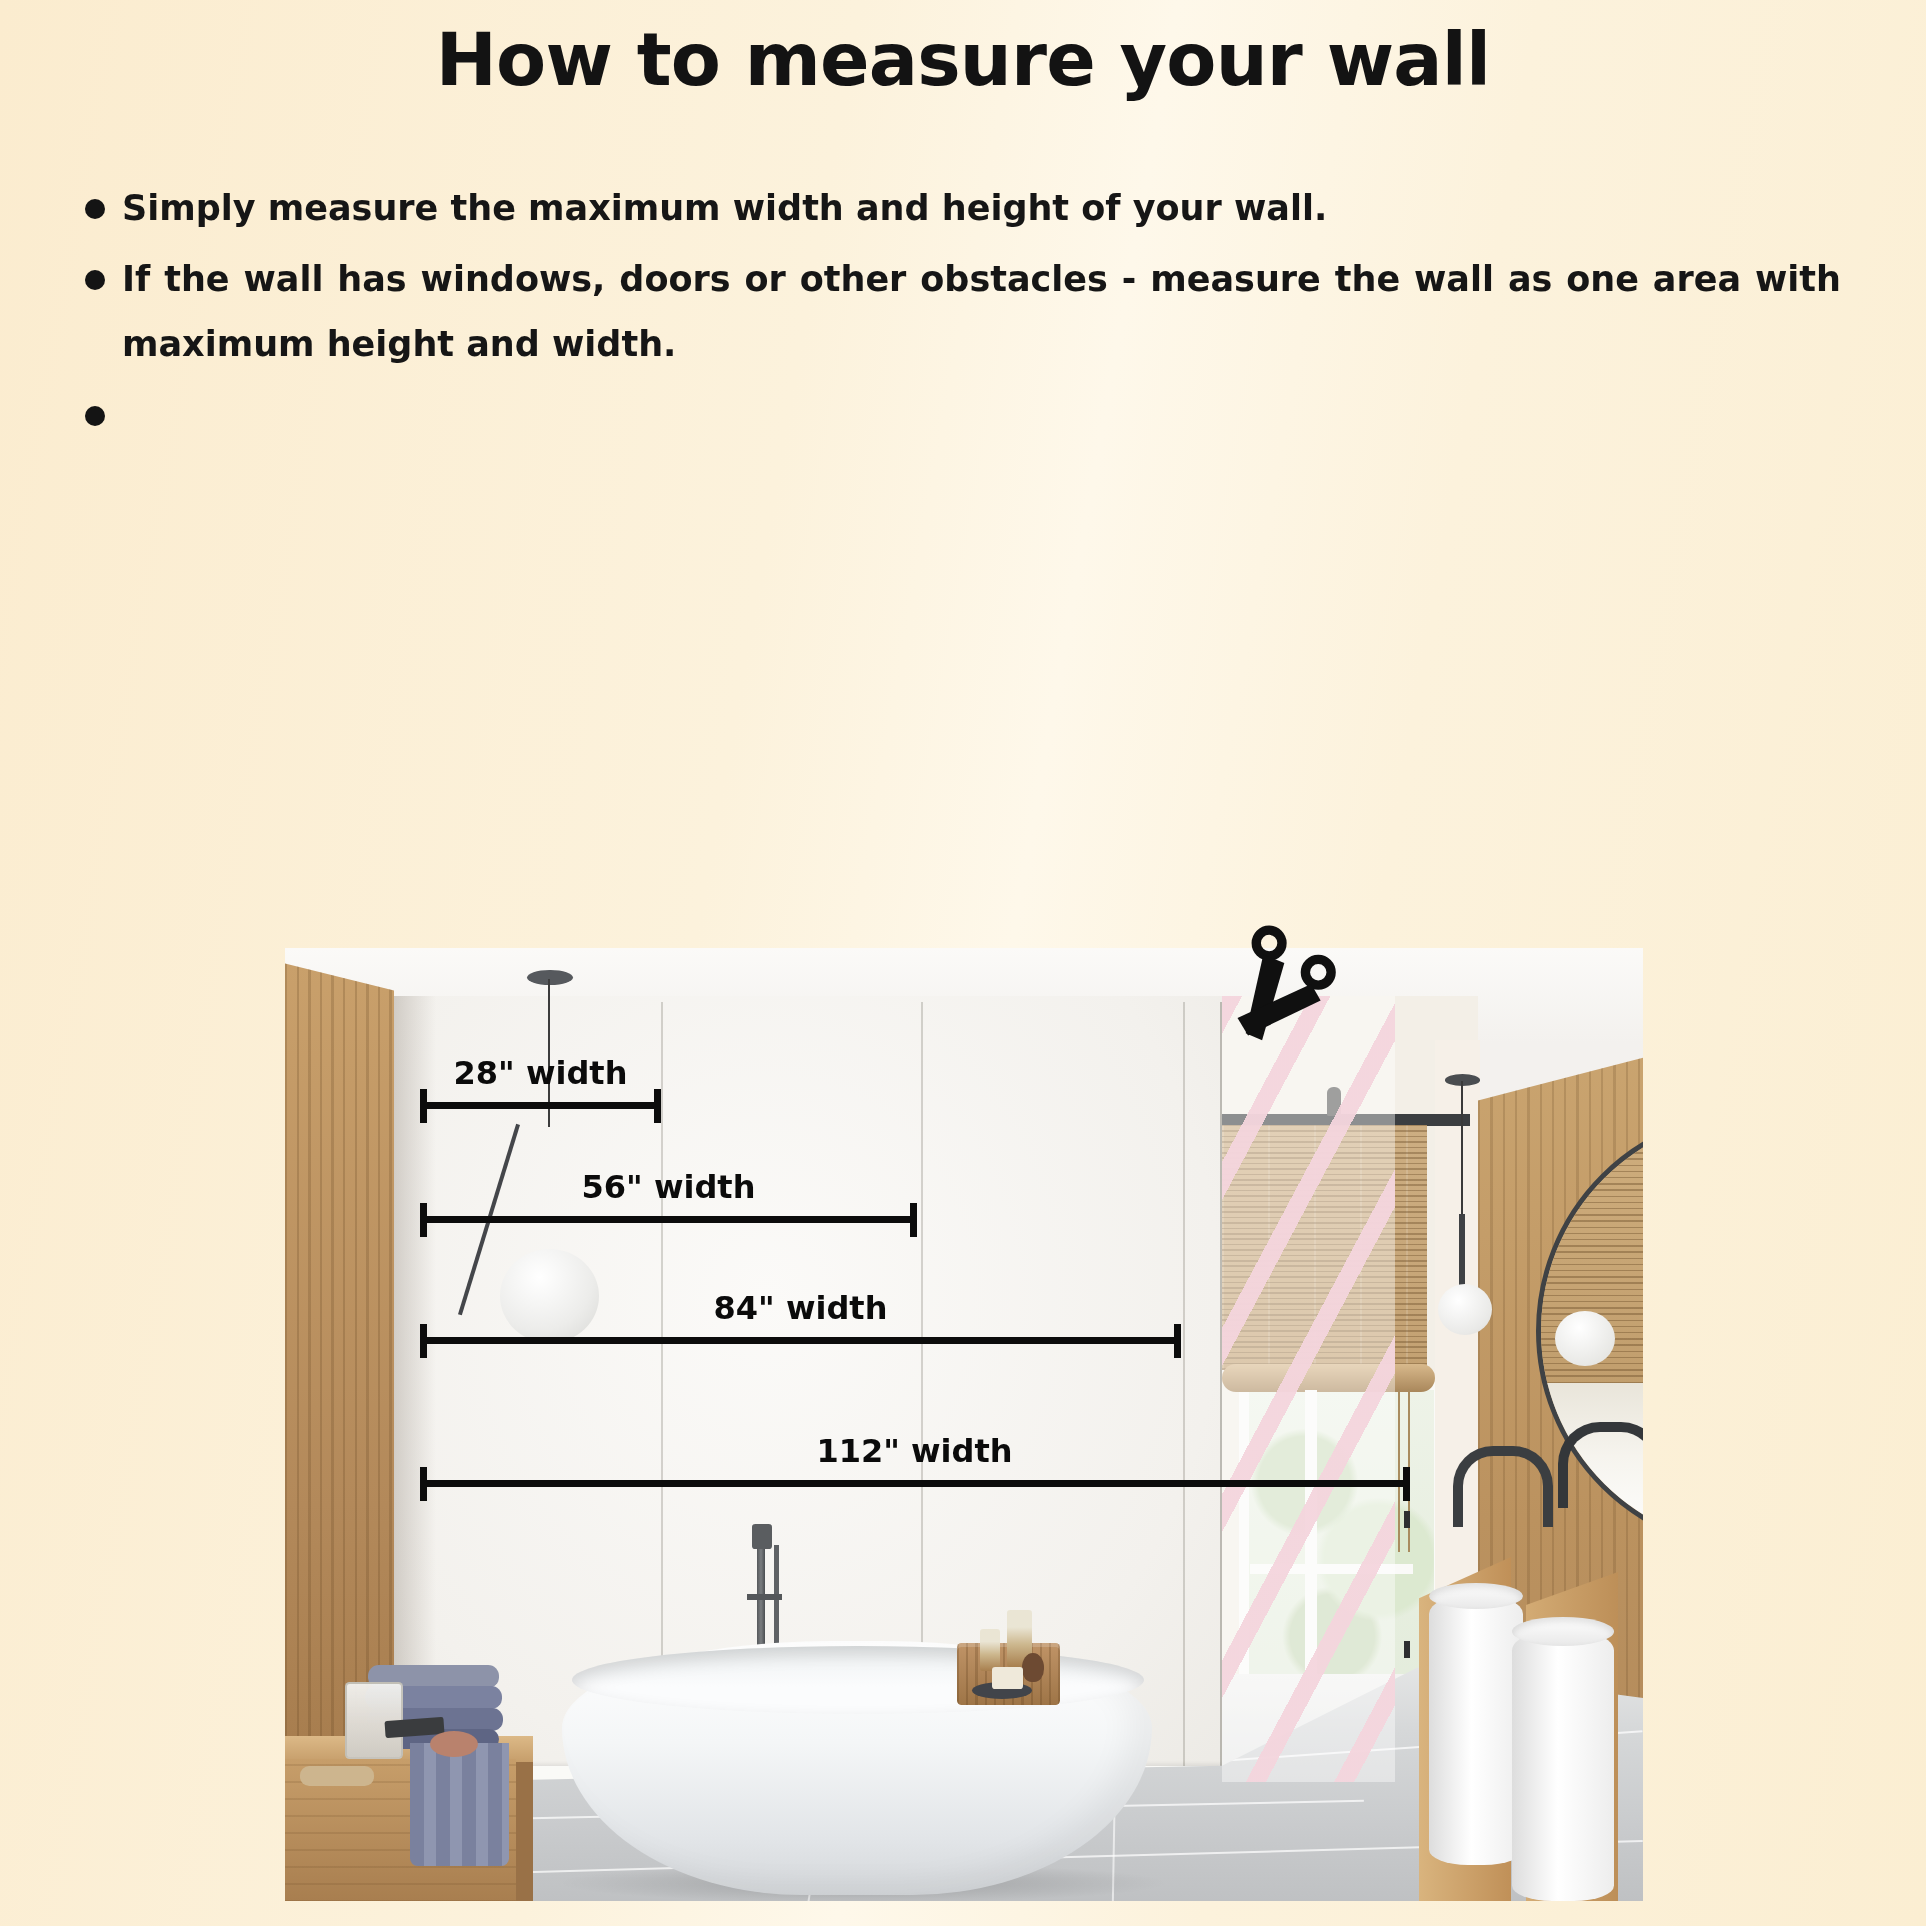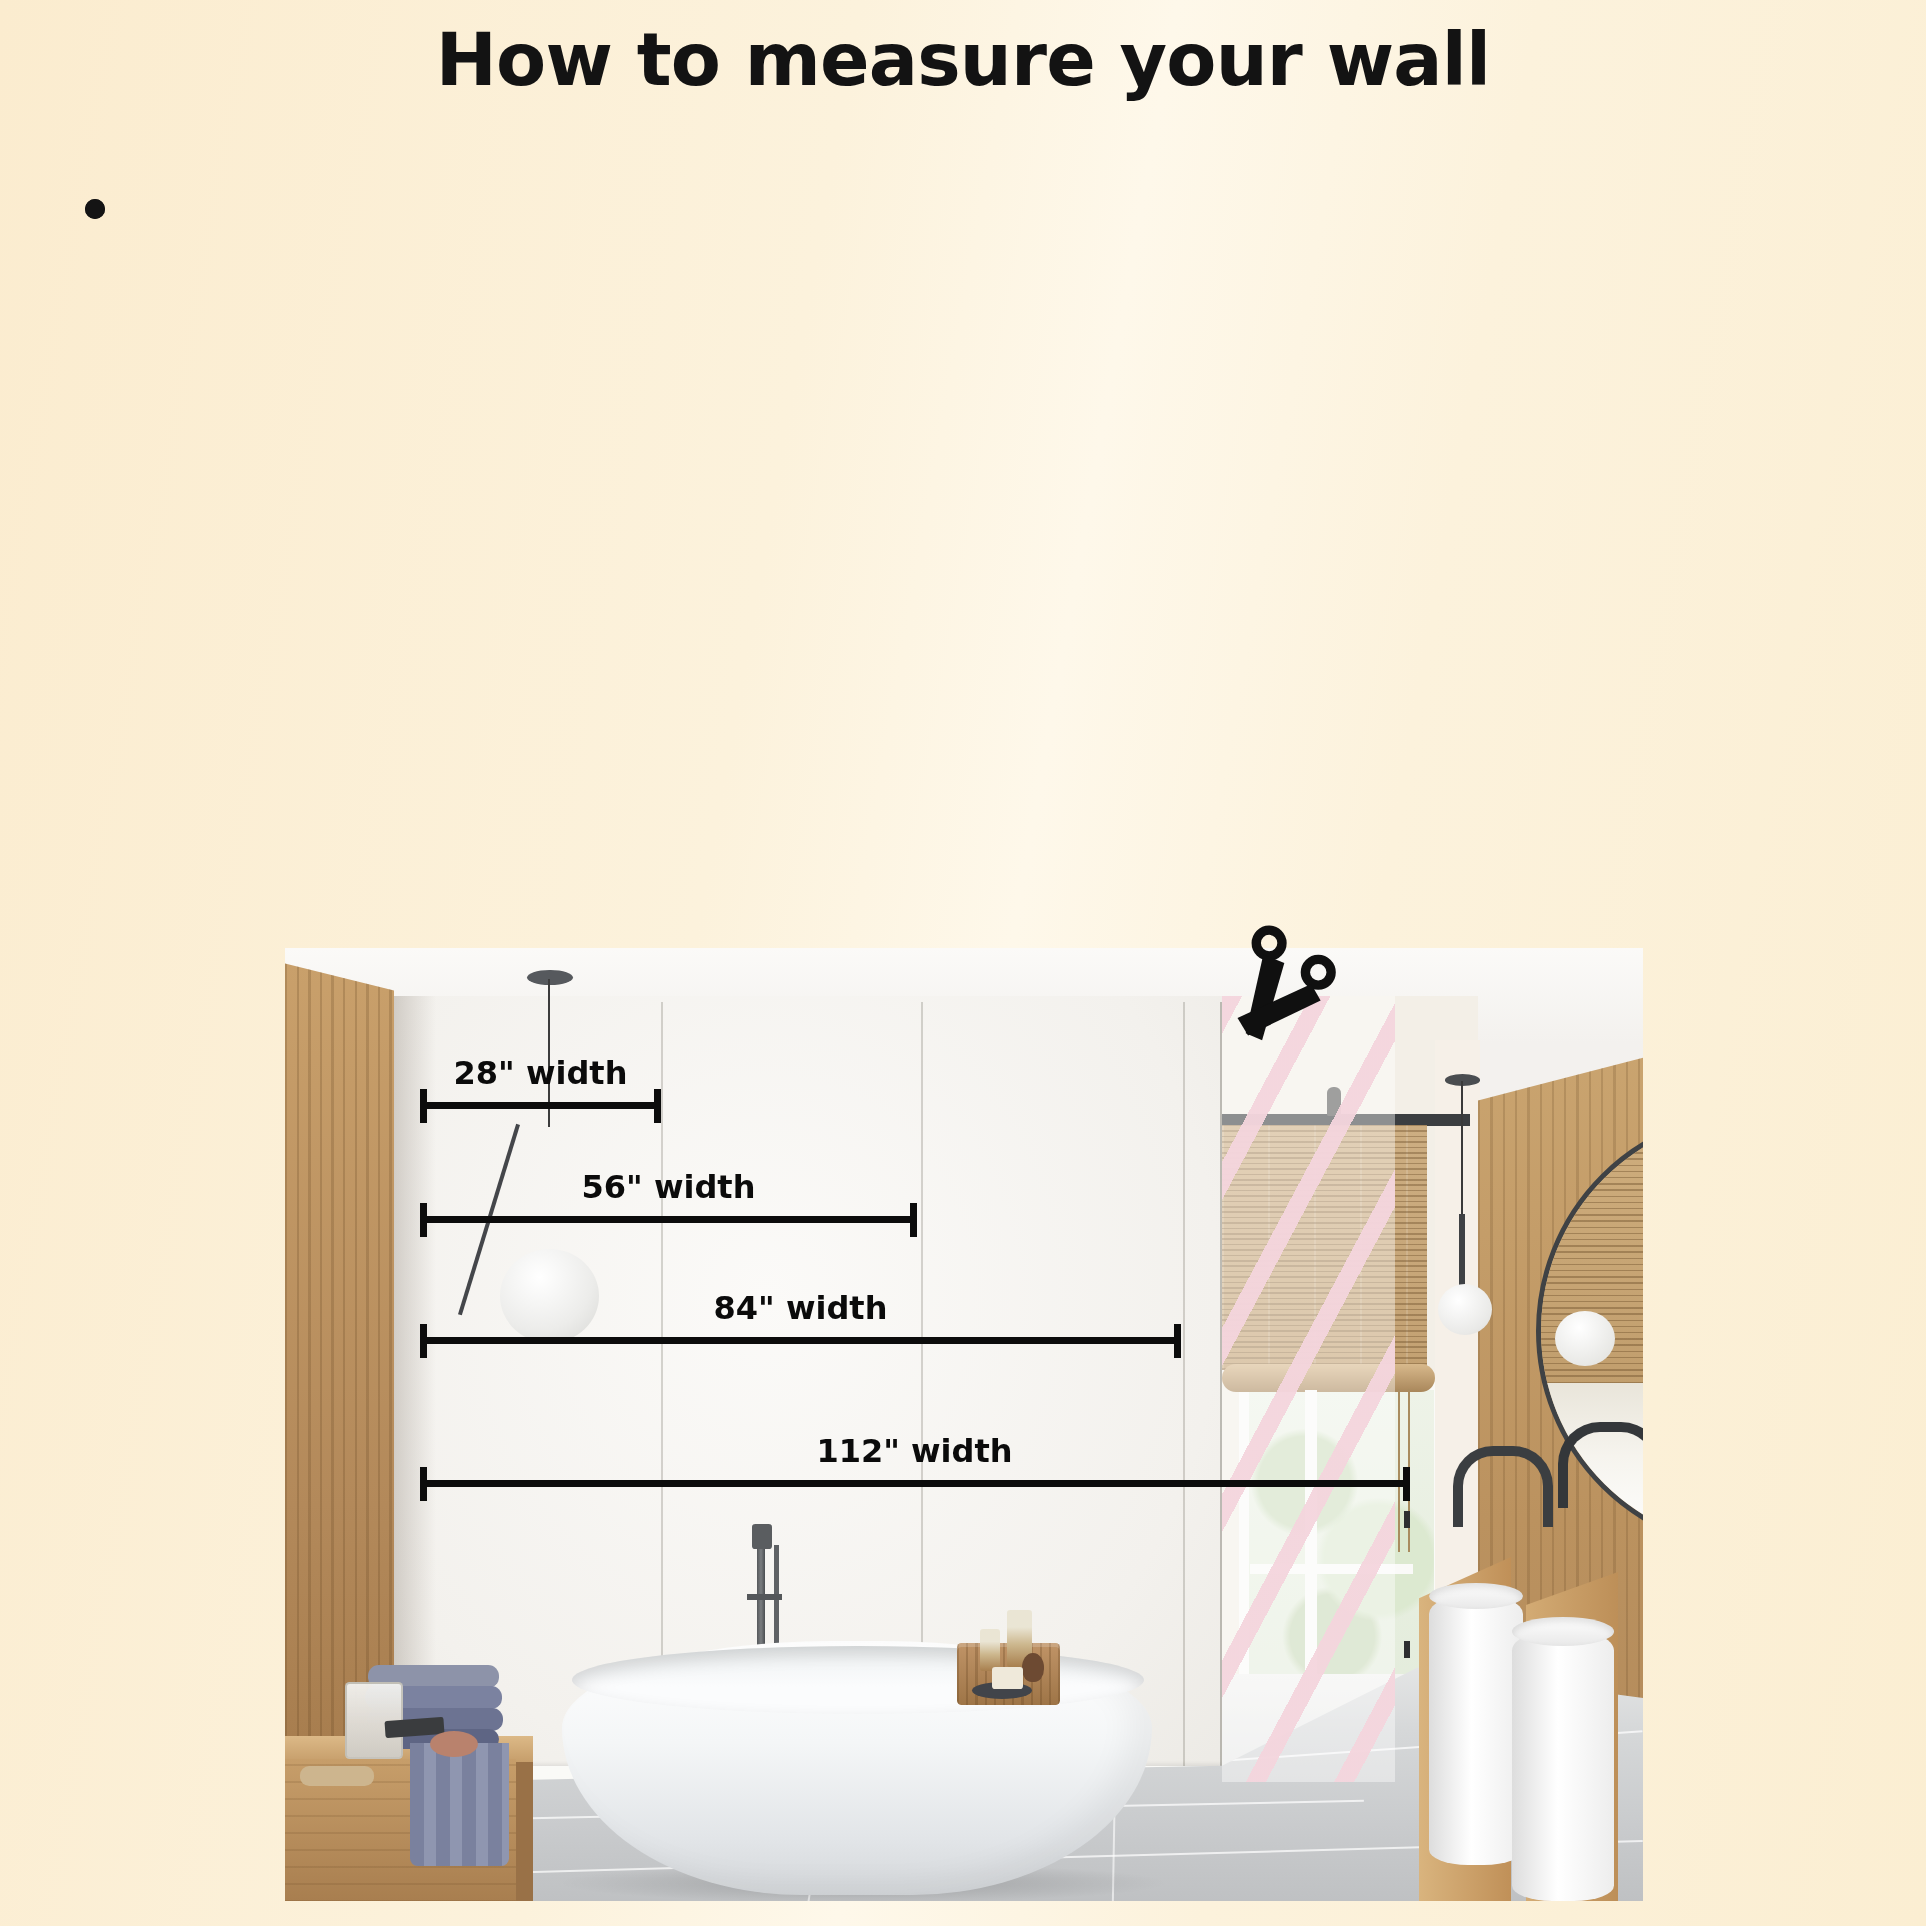--- a/index.html
+++ b/index.html
@@ -202,20 +202,25 @@
 </head>
 <body>
 
 <div id="canvas">
 
   <h1 class="title">How to measure your wall</h1>
 
   <div class="list">
     <div class="item">
       <span class="dot"></span>
+      <span>Simply measure the maximum width and height of your wall.</span>
+    </div>
+    <div class="item">
+      <span class="dot"></span>
+      <span>If the wall has windows, doors or other obstacles - measure the wall as one area with maximum height and width.</span>
     </div>
     <div class="item">
       <span class="dot"></span>
     </div>
   </div>
 
 
   <div class="photo">
 
     <div class="wall-main"></div>

